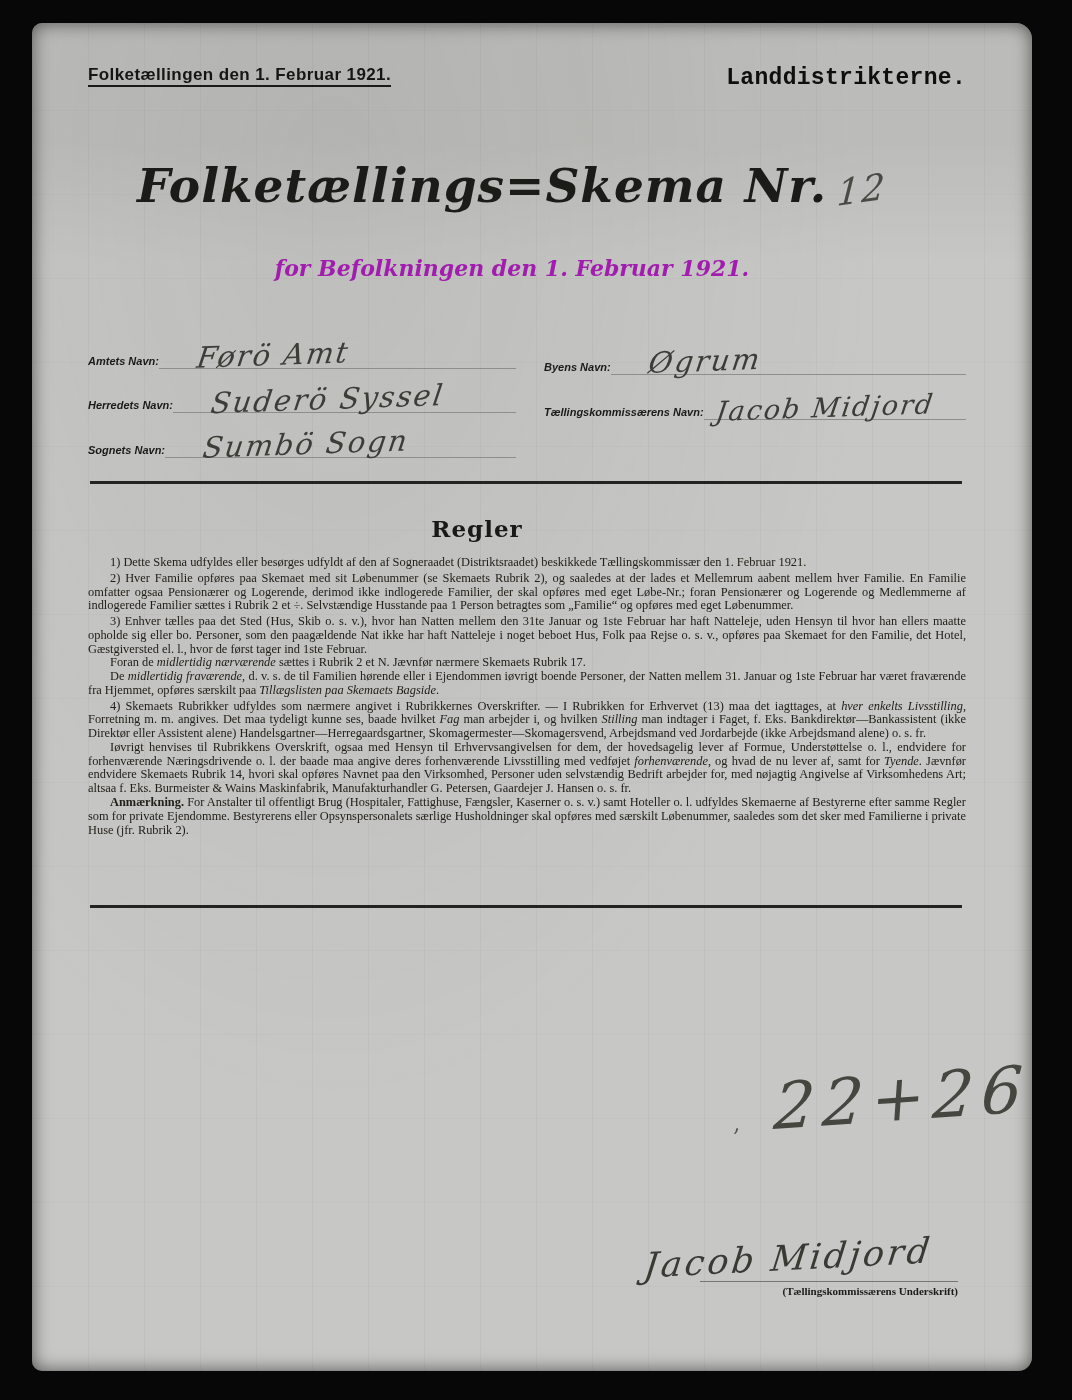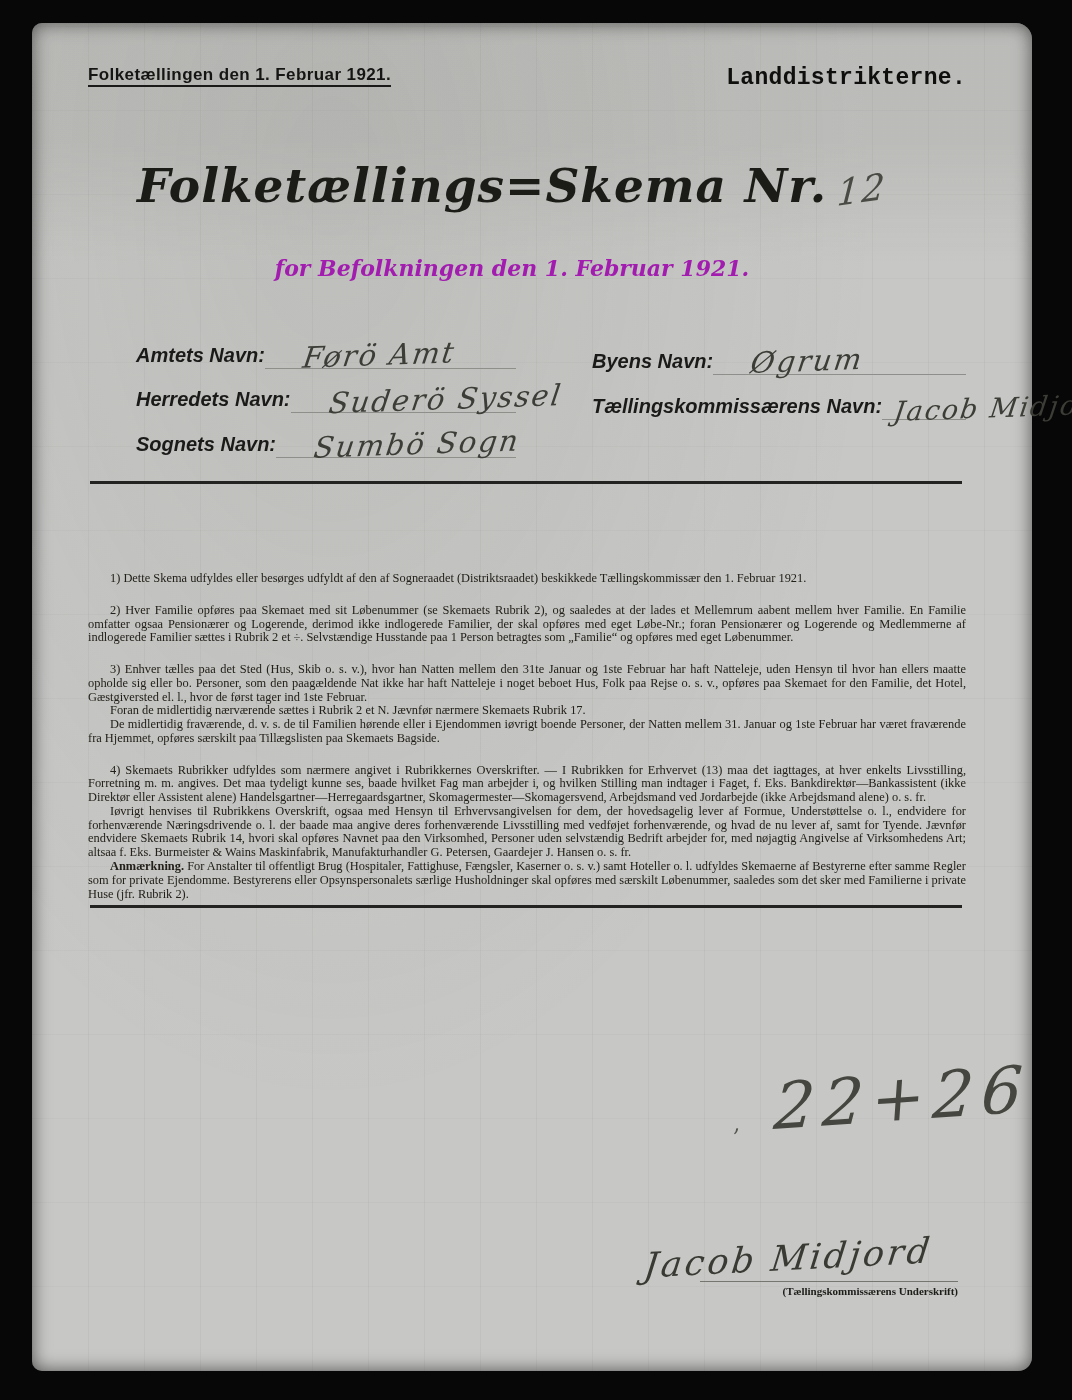--- a/index.html
+++ b/index.html
@@ -51,21 +51,21 @@
   .subtitle{
     position:absolute;left:0;right:40px;top:232px;text-align:center;
     font-family:"DejaVu Serif",serif;font-style:italic;font-weight:bold;
     font-size:22px;color:#a21caf;
   }
   .field-row{
     position:absolute;display:flex;align-items:flex-end;
   }
   .field-label{
     font-family:"Liberation Sans",sans-serif;font-style:italic;font-weight:bold;
-    font-size:20px;color:#1a1a18;white-space:nowrap;padding-bottom:2px;margin-left:48px;
+    font-size:11px;color:#1a1a18;white-space:nowrap;padding-bottom:2px;
   }
   .write-line{
     flex:1;border-bottom:1px solid #8e8e8a;position:relative;height:100%;
   }
   .write-line .hand-value{
     position:absolute;left:38px;bottom:-4px;white-space:nowrap;
     font-size:29px;transform:rotate(-2deg) skewX(-10deg);letter-spacing:2px;
   }
   .rule{
     position:absolute;left:58px;width:872px;height:3px;background:#26262300;
@@ -74,22 +74,22 @@
   .regler-head{
     position:absolute;left:0;right:110px;top:492px;text-align:center;
     font-family:"DejaVu Serif",serif;font-weight:bold;font-size:23px;
     color:#191916;letter-spacing:1px;
   }
   .regler-text{
     position:absolute;left:56px;top:531px;width:878px;
     font-size:12.4px;line-height:1.11;text-align:justify;color:#232019;
   }
   .par{margin:0;text-indent:22px;}
-  .par.gap{margin-top:18px;}
-  .seg-i{}
+  .par.gap{margin-top:2px;}
+  .seg-i{font-style:italic;}
   .seg-b{font-weight:bold;}
   .tally{
     position:absolute;left:742px;top:1038px;
     font-size:64px;letter-spacing:8px;white-space:nowrap;
     transform:rotate(-4deg) skewX(-8deg);color:#464640;
   }
   .tally-pre{
     position:absolute;left:700px;top:1088px;font-size:22px;
     transform:rotate(-10deg);color:#55554f;
   }
@@ -147,20 +147,21 @@
   </div>
   <div class="field-row" style="left:512px;top:359px;width:422px;height:38px;">
     <span class="field-label">Tællingskommissærens Navn:</span>
     <span class="write-line">
       <span class="hand hand-value" style="left:12px;font-size:27px;">Jacob Midjord</span>
     </span>
   </div>
 
   <div class="rule" style="top:458px;"></div>
 
+  <div class="regler-head">Regler</div>
 
   <div class="regler-text">
     <p class="par gap"><span>1) Dette Skema udfyldes eller besørges udfyldt af den af Sogneraadet (Distriktsraadet) beskikkede Tællingskommissær den 1. Februar 1921.</span></p>
     <p class="par gap"><span>2) Hver Familie opføres paa Skemaet med sit Løbenummer (se Skemaets Rubrik 2), og saaledes at der lades et Mellemrum aabent mellem hver Familie. En Familie omfatter ogsaa Pensionærer og Logerende, derimod ikke indlogerede Familier, der skal opføres med eget Løbe-Nr.; foran Pensionærer og Logerende og Medlemmerne af indlogerede Familier sættes i Rubrik 2 et ÷. Selvstændige Husstande paa 1 Person betragtes som „Familie“ og opføres med eget Løbenummer.</span></p>
     <p class="par gap"><span>3) Enhver tælles paa det Sted (Hus, Skib o. s. v.), hvor han Natten mellem den 31te Januar og 1ste Februar har haft Natteleje, uden Hensyn til hvor han ellers maatte opholde sig eller bo. Personer, som den paagældende Nat ikke har haft Natteleje i noget beboet Hus, Folk paa Rejse o. s. v., opføres paa Skemaet for den Familie, det Hotel, Gæstgiversted el. l., hvor de først tager ind 1ste Februar.</span></p>
     <p class="par"><span>Foran de </span><span class="seg-i">midlertidig nærværende</span><span> sættes i Rubrik 2 et N.  Jævnfør nærmere Skemaets Rubrik 17.</span></p>
     <p class="par"><span>De </span><span class="seg-i">midlertidig fraværende</span><span>, d. v. s. de til Familien hørende eller i Ejendommen iøvrigt boende Personer, der Natten mellem 31. Januar og 1ste Februar har været fraværende fra Hjemmet, opføres særskilt paa </span><span class="seg-i">Tillægslisten paa Skemaets Bagside</span><span>.</span></p>
     <p class="par gap"><span>4) Skemaets Rubrikker udfyldes som nærmere angivet i Rubrikkernes Overskrifter. — I Rubrikken for Erhvervet (13) maa det iagttages, at </span><span class="seg-i">hver enkelts Livsstilling</span><span>, Forretning m. m. angives. Det maa tydeligt kunne ses, baade hvilket </span><span class="seg-i">Fag</span><span> man arbejder i, og hvilken </span><span class="seg-i">Stilling</span><span> man indtager i Faget, f. Eks. Bankdirektør—Bankassistent (ikke Direktør eller Assistent alene) Handelsgartner—Herregaardsgartner, Skomagermester—Skomagersvend, Arbejdsmand ved Jordarbejde (ikke Arbejdsmand alene) o. s. fr.</span></p>
     <p class="par"><span>Iøvrigt henvises til Rubrikkens Overskrift, ogsaa med Hensyn til Erhvervsangivelsen for dem, der hovedsagelig lever af Formue, Understøttelse o. l., endvidere for forhenværende Næringsdrivende o. l. der baade maa angive deres forhenværende Livsstilling med vedføjet </span><span class="seg-i">forhenværende</span><span>, og hvad de nu lever af, samt for </span><span class="seg-i">Tyende</span><span>.  Jævnfør endvidere Skemaets Rubrik 14, hvori skal opføres Navnet paa den Virksomhed, Personer uden selvstændig Bedrift arbejder for, med nøjagtig Angivelse af Virksomhedens Art; altsaa f. Eks. Burmeister &amp; Wains Maskinfabrik, Manufakturhandler G. Petersen, Gaardejer J. Hansen o. s. fr.</span></p>
     <p class="par"><span class="seg-b">Anmærkning.</span><span>  For Anstalter til offentligt Brug (Hospitaler, Fattighuse, Fængsler, Kaserner o. s. v.) samt Hoteller o. l. udfyldes Skemaerne af Bestyrerne efter samme Regler som for private Ejendomme.  Bestyrerens eller Opsynspersonalets særlige Husholdninger skal opføres med særskilt Løbenummer, saaledes som det sker med Familierne i private Huse (jfr. Rubrik 2).</span></p>

